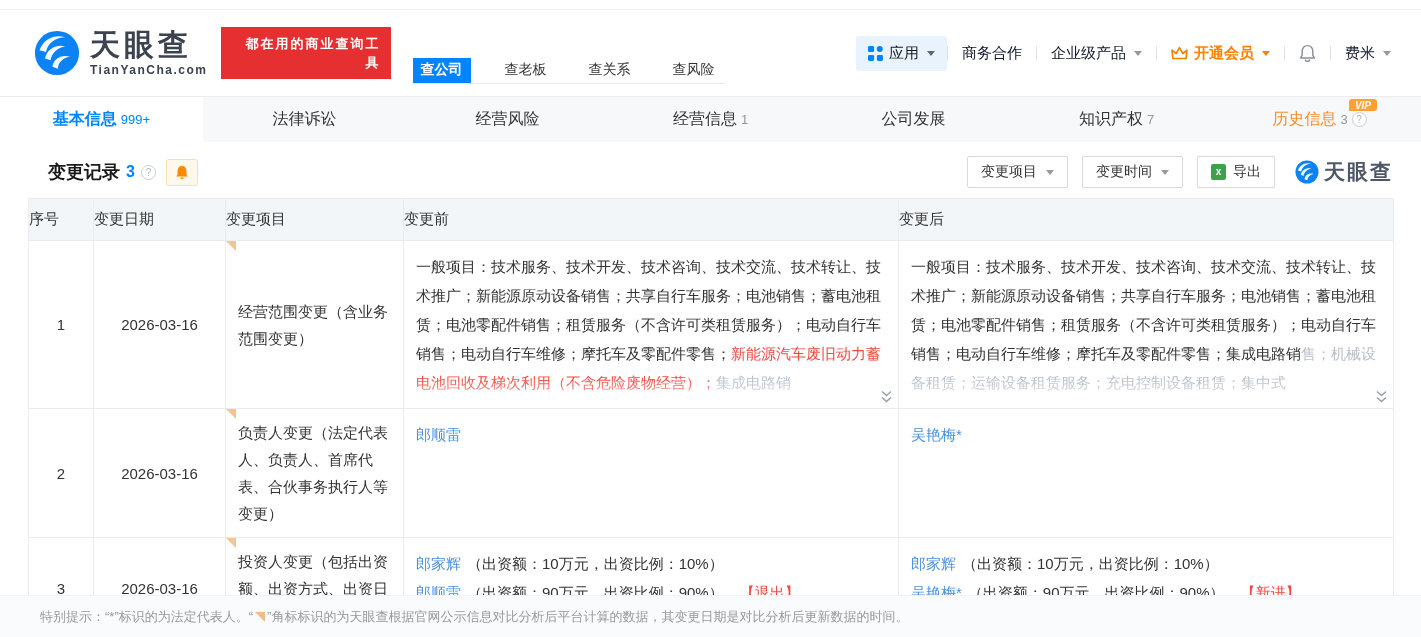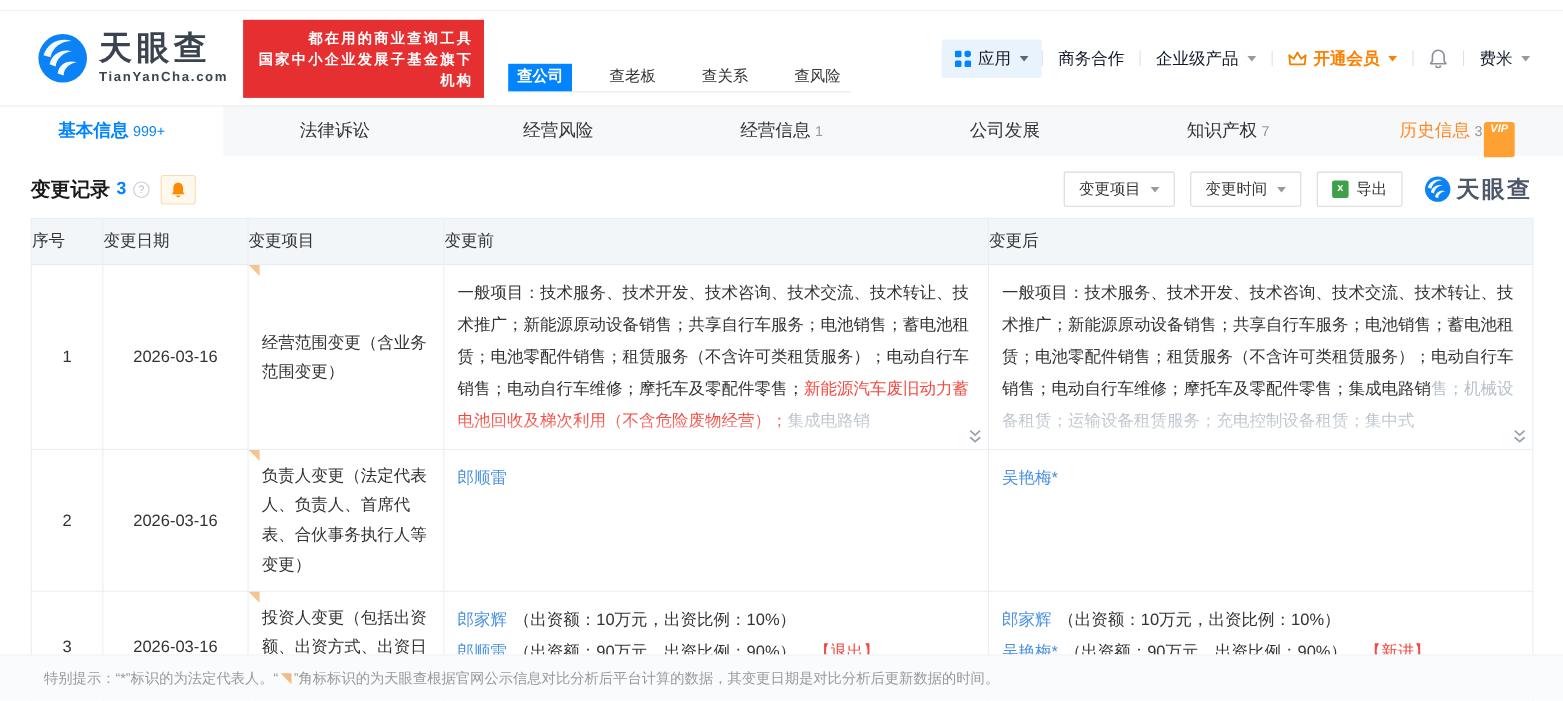--- a/index.html
+++ b/index.html
@@ -38,26 +38,26 @@
   .caret.dark { border-top-color:#666; }
 
   
   .navtabs { height:46px; background:#f7f8fa; border-top:1px solid #ececec; display:flex; }
   .tab { flex:1; display:flex; align-items:center; justify-content:center; gap:4px; font-size:16px; color:#333; cursor:pointer; position:relative; }
   .tab.active { background:#fff; color:#0084ff; font-weight:bold; }
   .tab.active .tab-badge { color:#0084ff; }
   .tab-badge { font-size:13px; color:#999; font-weight:normal; }
   .tab-badge:empty { display:none; }
   .tab.vip-tab .tab-label { color:#ff8a26; }
-  .vip-badge { position:absolute; top:14px; right:44px; background:#ffa033; color:#fff; font-size:10px; font-weight:bold; font-style:italic; padding:1px 6px 20px; border-radius:3px 3px 3px 0; }
+  .vip-badge { position:absolute; top:2px; right:44px; background:#ffa033; color:#fff; font-size:10px; font-weight:bold; font-style:italic; padding:1px 6px 0; border-radius:3px 3px 3px 0; }
   .q-icon { width:15px; height:15px; border:1px solid #c9ced8; border-radius:50%; color:#b3bac6; font-size:10px; line-height:13px; text-align:center; background:#fff; }
 
   
   .section-head { display:flex; align-items:center; padding:14px 28px 10px; }
-  .sec-title { font-size:18px; font-weight:bold; color:#1a1a1a; }
+  .sec-title { font-size:18px; font-weight:bold; color:#1a1a1a;margin-left:20px; }
   .sec-count { font-size:16px; font-weight:bold; color:#0084ff; margin-left:6px; }
   .sec-q { margin-left:6px; }
   .bell-btn { margin-left:10px; width:32px; height:27px; border:1px solid #f5ddb4; background:#fff8ec; border-radius:3px; display:flex; align-items:center; justify-content:center; cursor:pointer; }
   .head-actions { margin-left:auto; display:flex; align-items:center; gap:14px; }
   .flt-btn { display:flex; align-items:center; gap:7px; border:1px solid #d9d9d9; background:#fff; border-radius:2px; height:32px; padding:0 13px; font-size:14px; color:#333; cursor:pointer; font-family:inherit; }
   .excel-icon { width:15px; height:16px; background:#3fa04a; border-radius:2px; color:#fff; font-size:10px; font-weight:bold; line-height:16px; text-align:center; }
   .watermark { display:flex; align-items:center; gap:5px; margin-left:6px; }
   .watermark .wm-text { font-size:21px; font-weight:bold; color:#4e5869; letter-spacing:2px; }
 
   
@@ -96,21 +96,20 @@
         <path d="M12 31 C14 21 24 15 34 18 C26 19 19 25 18 33 Z" fill="#fff" opacity="0.95"></path>
         <path d="M20 40 C21 31 30 26 39 29 C32 30 26 35 26 42 Z" fill="#fff" opacity="0.95"></path>
       </svg>
       <div class="logo-text">
         <div class="logo-cn">天眼查</div>
         <div class="logo-en">TianYanCha.com</div>
       </div>
     </div>
     <div class="slogan">
       <div>都在用的商业查询工具</div>
-      <div>国家中小企业发展子基金旗下机构</div>
     </div>
 
     <div class="search-block">
       <div class="search-tabs">
         <span class="search-tab active">查公司</span>
         <span class="search-tab">查老板</span>
         <span class="search-tab">查关系</span>
         <span class="search-tab">查风险</span>
       </div>
     </div>

